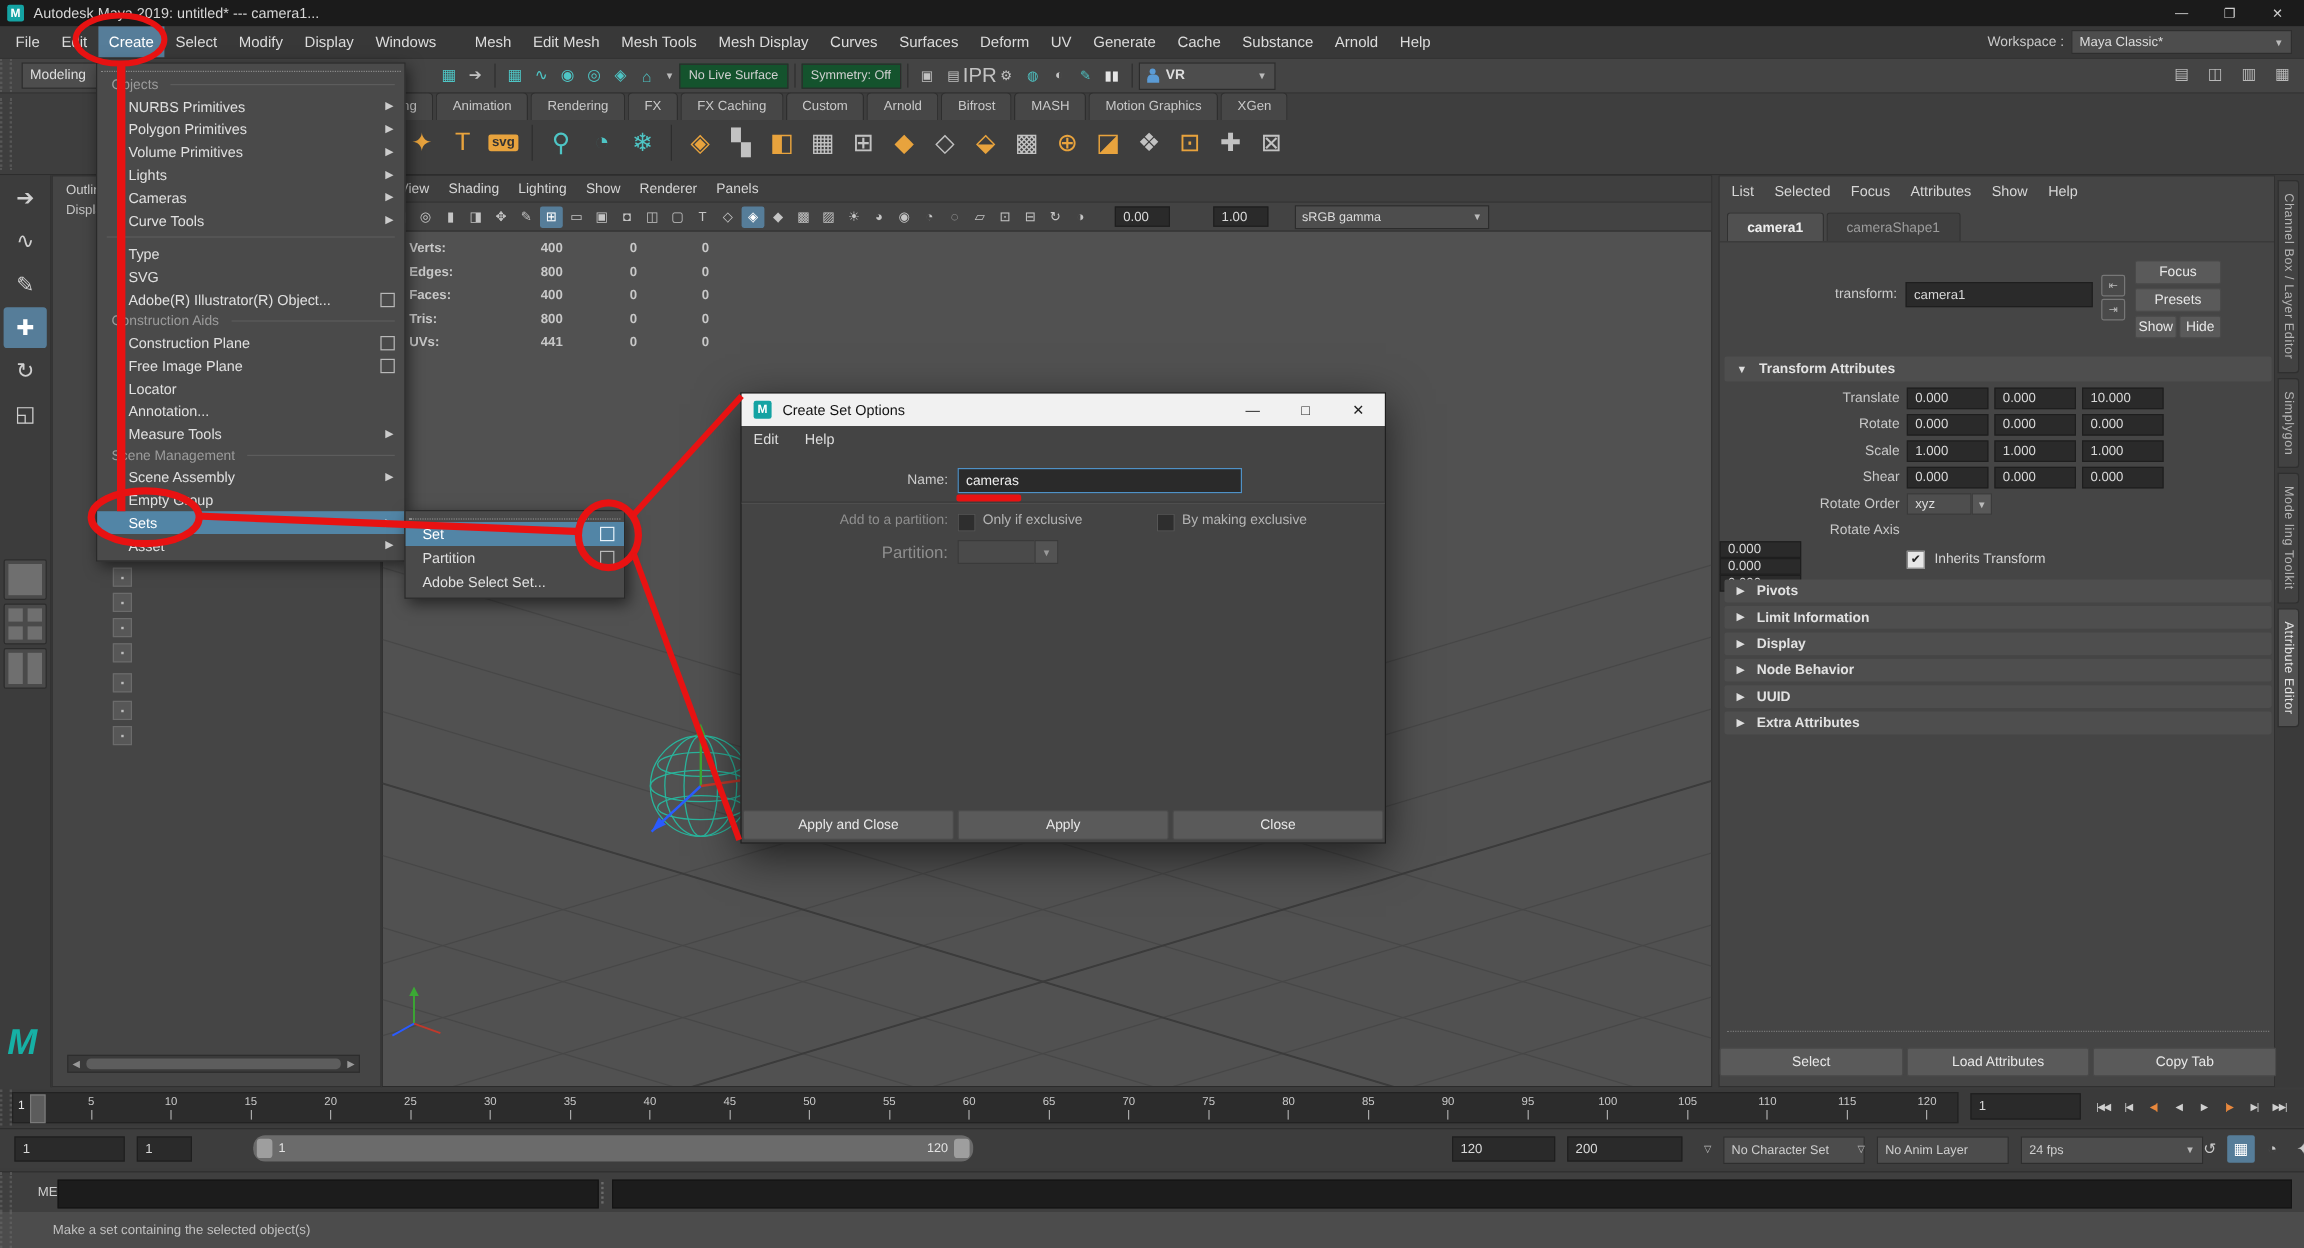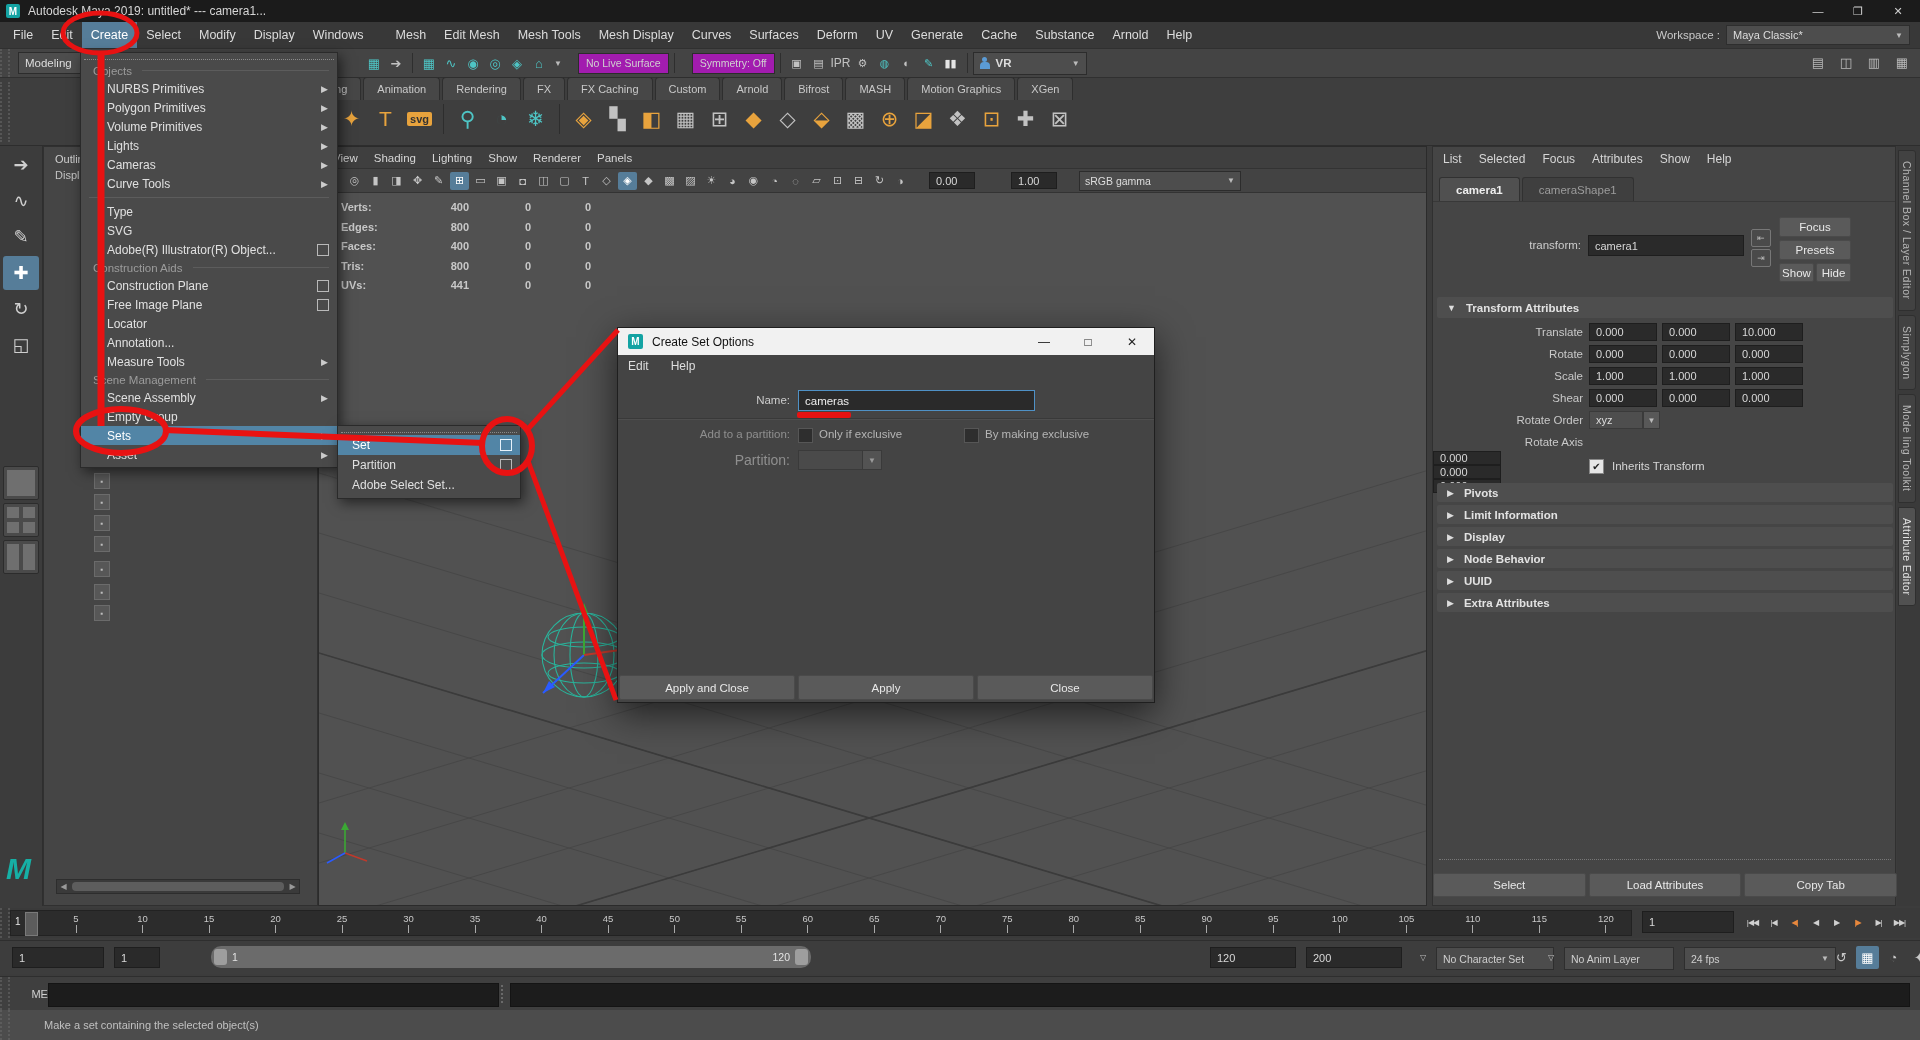--- a/index.html
+++ b/index.html
@@ -32,22 +32,22 @@
   #workspace-label{color:#c9c9c9;font-size:11.5px;}
   #workspace-select{width:170px;height:18px;background:#4d4d4d;border:1px solid #2e2e2e;display:flex;align-items:center;
                     justify-content:space-between;padding:0 6px;font-size:11px;color:#ddd;}
 
   
   #statusline{left:0;top:48px;width:1920px;height:30px;background:#444;border-top:1px solid #303030;
               border-bottom:1px solid #303030;display:flex;align-items:center;box-sizing:border-box;}
   #mode-select{width:88px;height:20px;background:#4d4d4d;border:1px solid #2c2c2c;margin-left:8px;
                display:flex;align-items:center;justify-content:space-between;padding:0 6px;font-size:11.5px;}
   .sl-icon{width:22px;height:22px;display:flex;align-items:center;justify-content:center;font-size:13px;}
-  .sl-field{height:19px;background:#a21caf;border:1px solid #2c2c2c;color:#d0d0d0;font-size:10.5px;
-            display:flex;align-items:center;padding:0 7px;margin-left:12px;}
+  .sl-field{height:19px;background:#14532d;border:1px solid #2c2c2c;color:#d0d0d0;font-size:10.5px;
+            display:flex;align-items:center;padding:0 7px;}
   #vr-select{width:100px;height:21px;background:#4d4d4d;border:1px solid #2c2c2c;display:flex;align-items:center;gap:6px;padding:0 6px;}
   .person{width:10px;height:12px;position:relative;}
   .person:before{content:"";position:absolute;left:2.5px;top:0;width:5px;height:5px;border-radius:50%;background:#5b9bd5;}
   .person:after{content:"";position:absolute;left:0;top:5px;width:10px;height:7px;border-radius:4px 4px 0 0;background:#5b9bd5;}
   #sl-right{position:absolute;right:6px;top:50px;display:flex;gap:4px;}
   .sl-right-icon{width:24px;height:24px;display:flex;align-items:center;justify-content:center;color:#b9b9b9;font-size:13px;}
 
   
   #shelf{left:0;top:78px;width:1920px;height:68px;background:#3e3e3e;border-bottom:1px solid #2d2d2d;box-sizing:border-box;}
   #shelf-tabs{position:absolute;left:296px;top:0;height:22px;display:flex;align-items:flex-end;background:transparent;}
@@ -365,21 +365,21 @@
     <div class="sl-field">Symmetry: Off</div>
     <div class="divider-v"></div>
     <div style="display:flex;">
 
     <div class="sl-icon tone-gray" style="font-size:11px;">
           <span>▣</span>
         </div>
         <div class="sl-icon tone-gray" style="font-size:11px;">
           <span>▤</span>
         </div>
-        <div class="sl-icon tone-gray" style="font-size:12px;">
+        <div class="sl-icon tone-gray" style="font-size:17px;">
           <span>IPR</span>
         </div>
         <div class="sl-icon tone-gray" style="font-size:11px;">
           <span>⚙</span>
         </div>
         <div class="sl-icon tone-teal" style="font-size:11px;">
           <span>◍</span>
         </div>
         <div class="sl-icon tone-gray" style="font-size:11px;">
           <span>◐</span>

